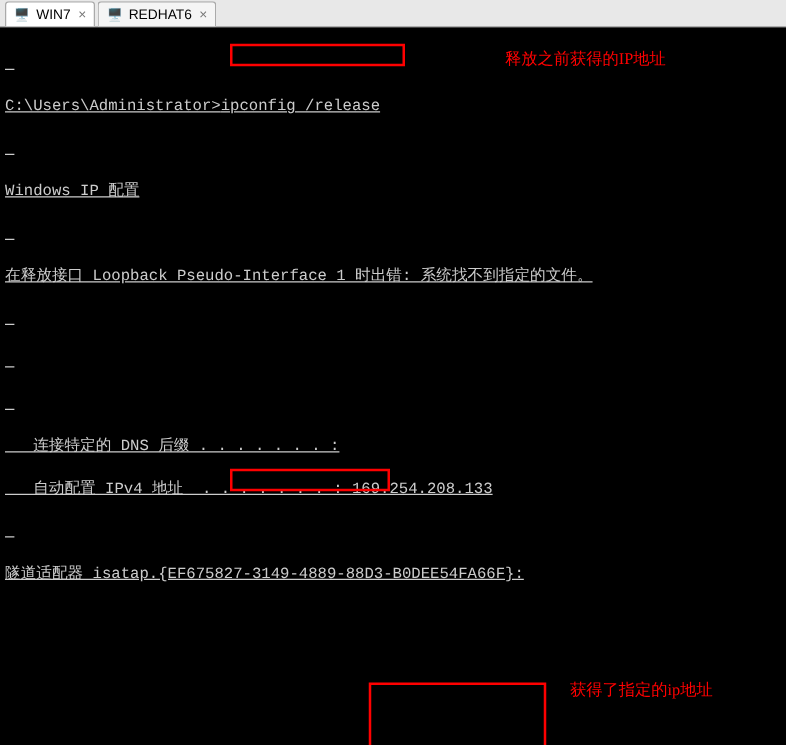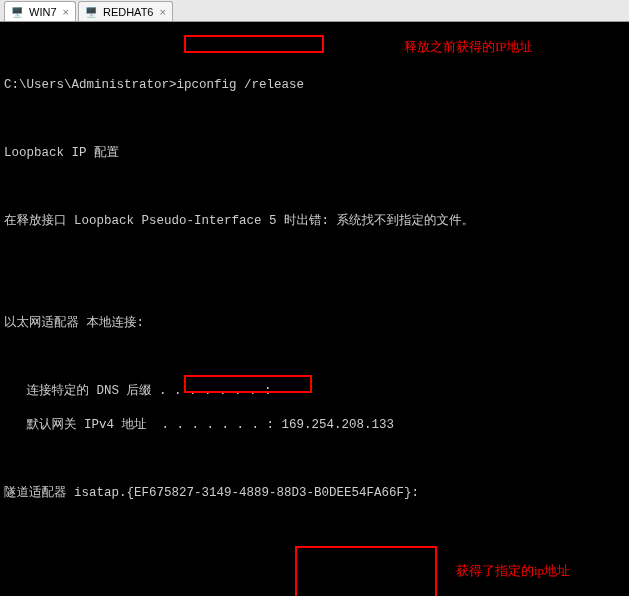--- a/index.html
+++ b/index.html
@@ -54,21 +54,21 @@
     .terminal {
       background: #000;
       color: #ccc;
       padding: 4px 4px;
       line-height: 17px;
       white-space: pre;
       font-size: 12.5px;
       position: relative;
       height: calc(100% - 22px);
     }
-    .line { white-space: pre; }
+    .line { white-space: pre; text-decoration: underline; }
     .redbox {
       position: absolute;
       border: 2px solid #f00;
       pointer-events: none;
     }
     .annot {
       position: absolute;
       color: #f00;
       font-family: "SimSun", serif;
       font-size: 13px;
@@ -88,29 +88,28 @@
     <span class="tab-icon">🖥️</span>
     <span>REDHAT6</span>
     <span class="tab-close">×</span>
   </div>
 </div>
 
 <div class="terminal">
 <div class="line"> </div>
 <div class="line"><span>C:\Users\Administrator&gt;</span><span>ipconfig /release</span></div>
 <div class="line"> </div>
-<div class="line">Loopback IP 配置</div>
+<div class="line">Windows IP 配置</div>
 <div class="line"> </div>
-<div class="line">在释放接口 Loopback Pseudo-Interface 5 时出错: 系统找不到指定的文件。</div>
+<div class="line">在释放接口 Loopback Pseudo-Interface 1 时出错: 系统找不到指定的文件。</div>
 <div class="line"> </div>
 <div class="line"> </div>
-<div class="line">以太网适配器 本地连接:</div>
 <div class="line"> </div>
 <div class="line">   连接特定的 DNS 后缀 . . . . . . . :</div>
-<div class="line"><span>   默认网关 IPv4 地址  . . . . . . . : </span><span>169.254.208.133</span></div>
+<div class="line"><span>   自动配置 IPv4 地址  . . . . . . . : </span><span>169.254.208.133</span></div>
 <div class="line"> </div>
 <div class="line">隧道适配器 isatap.{EF675827-3149-4889-88D3-B0DEE54FA66F}:</div>
 
 
 
 
 
 
 
 
@@ -125,14 +124,14 @@
 
 
 
   
   <div class="redbox" style="left:184px; top:13px; width:140px; height:18px;"></div>
   <div class="annot" style="left:388px; top:16px;margin-left:16px;">释放之前获得的IP地址</div>
 
   <div class="redbox" style="left:184px; top:353px; width:128px; height:18px;"></div>
 
   <div class="redbox" style="left:295px; top:524px; width:142px; height:52px;"></div>
-  <div class="annot" style="left:456px; top:540px;">获得了指定的ip地址</div>
+  <div class="annot" style="left:456px; top:521px;">获得了指定的ip地址</div>
 </div>
 
 </body></html>

